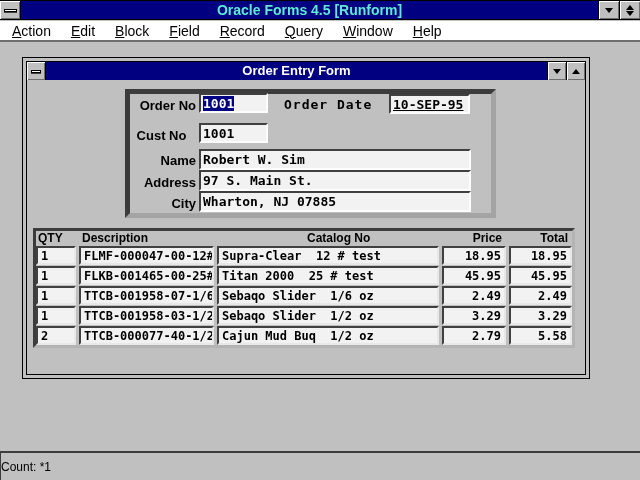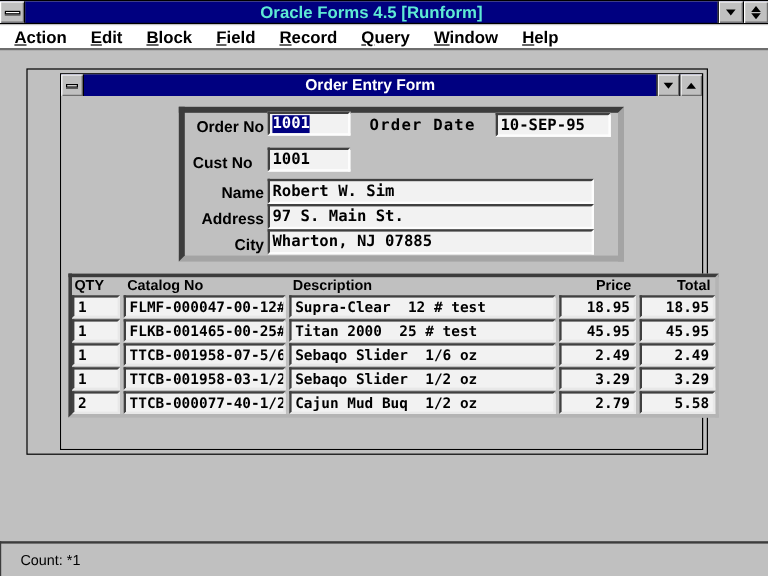--- a/index.html
+++ b/index.html
@@ -33,31 +33,31 @@
   .tri-up    { width:0; height:0; border-left:4px solid transparent; border-right:4px solid transparent; border-bottom:5px solid #000; }
   .tri-down  { width:0; height:0; border-left:4px solid transparent; border-right:4px solid transparent; border-top:5px solid #000; }
   .tb-btn .tri-up { margin-bottom:1px; }
   
   .menubar {
     position:absolute; left:0; top:20px; width:640px; height:21px;
     background:#fff; display:flex; align-items:center;
     border-bottom:2px solid #6e6e6e; padding-left:2px;
   }
   .menu-item {
-    font-weight:bold; font-size:14px; color:#000; padding:4px 10px; cursor:default; white-space:nowrap;
+    font-weight:normal; font-size:14px; color:#000; padding:4px 10px; cursor:default; white-space:nowrap;
   }
   .menu-item .u { text-decoration:underline; }
   
   .mdi { position:absolute; left:0; top:43px; width:640px; height:407px; background:#c0c0c0; }
   
   .win {
     position:absolute; left:22px; top:13px; width:568px; height:322px;
     background:#c0c0c0; border:1px solid #000; padding:3px;
   }
-  .win-inner { border:1px solid #000; height:100%; display:flex; flex-direction:column;margin-left:24px; }
+  .win-inner { border:1px solid #000; height:100%; display:flex; flex-direction:column; }
   .win-titlebar { height:18px; background:#000080; display:flex; align-items:stretch; flex:0 0 18px; }
   .win-ctrlbox {
     width:19px; background:#c0c0c0; border-right:1px solid #000;
     display:flex; align-items:center; justify-content:center;
     box-shadow: inset 1px 1px 0 #fff, inset -1px -1px 0 #6e6e6e;
   }
   .win-dash { width:10px; height:3px; background:#fff; border:1px solid #000; box-shadow:0 1px 0 #404040; }
   .win-title { flex:1; color:#fff; font-weight:bold; font-size:13px; line-height:17px; text-align:center; }
   .win-btn {
     width:19px; background:#c0c0c0; border-left:1px solid #000;
@@ -104,21 +104,21 @@
   .c-cat   { width:135px; margin-left:3px; }
   .c-desc  { width:222px; margin-left:3px; }
   .c-price { width:64px;  margin-left:3px; justify-content:flex-end; text-align:right; }
   .c-total { width:63px;  margin-left:3px; justify-content:flex-end; text-align:right; }
   .gh.c-qty { padding-left:2px; } .gh.c-cat, .gh.c-desc { padding-left:3px; }
   .gh.c-price, .gh.c-total { text-align:right; padding-right:4px; }
   
   .statusbar {
     position:absolute; left:0; top:450px; width:640px; height:30px;
     background:#c0c0c0; border-top:2px solid #3c3c3c; border-left:1px solid #3c3c3c;
-    font-size:12px; color:#000; padding:7px 0 0 16px;
+    font-size:12px; color:#000; padding:7px 0 0 0;
   }
 </style>
 </head>
 <body>
 
 <div class="screen">
 
   <div class="titlebar">
     <div class="ctrlbox">
       <div class="dash"></div>
@@ -164,21 +164,21 @@
         <div class="win-client">
 
           <div class="panel"></div>
 
           <div class="flabel" style="top:18px;">Order No</div>
           <div class="field" style="left:172px; top:13px; width:69px; height:20px;">
             <span class="sel">1001</span>
           </div>
 
           <div class="flabel-mono">Order Date</div>
-          <div class="field" style="left:362px; top:14px; width:96px; height:20px;">
+          <div class="field" style="left:362px; top:14px; width:81px; height:20px;text-decoration:underline;">
             <span>10-SEP-95</span>
           </div>
 
           <div class="flabel" style="top:48px;text-align:center;">Cust No</div>
           <div class="field" style="left:172px; top:43px; width:69px; height:20px;">
             <span>1001</span>
           </div>
 
           <div class="flabel" style="top:73px;">Name</div>
           <div class="field" style="left:172px; top:69px; width:272px; height:21px;text-align:center;">
@@ -191,43 +191,43 @@
           </div>
 
           <div class="flabel" style="top:116px;">City</div>
           <div class="field" style="left:172px; top:111px; width:272px; height:21px;">
             <span>Wharton, NJ 07885</span>
           </div>
 
           <div class="grid">
             <div class="grid-head">
               <div class="gh c-qty">QTY</div>
+              <div class="gh c-desc">Description</div>
               <div class="gh c-cat">Catalog No</div>
-              <div class="gh c-desc">Description</div>
               <div class="gh c-price" style="justify-content:flex-end; display:flex;">Price</div>
               <div class="gh c-total" style="justify-content:flex-end; display:flex;text-align:center;">Total</div>
             </div>
 
             <div class="grid-row">
               <div class="cell c-qty">1</div>
               <div class="cell c-cat">FLMF-000047-00-12#</div>
               <div class="cell c-desc">Supra-Clear  12 # test</div>
               <div class="cell c-price">18.95</div>
               <div class="cell c-total">18.95</div>
             </div>
             <div class="grid-row">
               <div class="cell c-qty">1</div>
               <div class="cell c-cat">FLKB-001465-00-25#</div>
               <div class="cell c-desc">Titan 2000  25 # test</div>
               <div class="cell c-price">45.95</div>
               <div class="cell c-total">45.95</div>
             </div>
             <div class="grid-row">
               <div class="cell c-qty">1</div>
-              <div class="cell c-cat">TTCB-001958-07-5/6</div>
+              <div class="cell c-cat">TTCB-001958-07-1/6</div>
               <div class="cell c-desc">Sebaqo Slider  1/6 oz</div>
               <div class="cell c-price">2.49</div>
               <div class="cell c-total">2.49</div>
             </div>
             <div class="grid-row">
               <div class="cell c-qty">1</div>
               <div class="cell c-cat">TTCB-001958-03-1/2</div>
               <div class="cell c-desc">Sebaqo Slider  1/2 oz</div>
               <div class="cell c-price">3.29</div>
               <div class="cell c-total">3.29</div>

